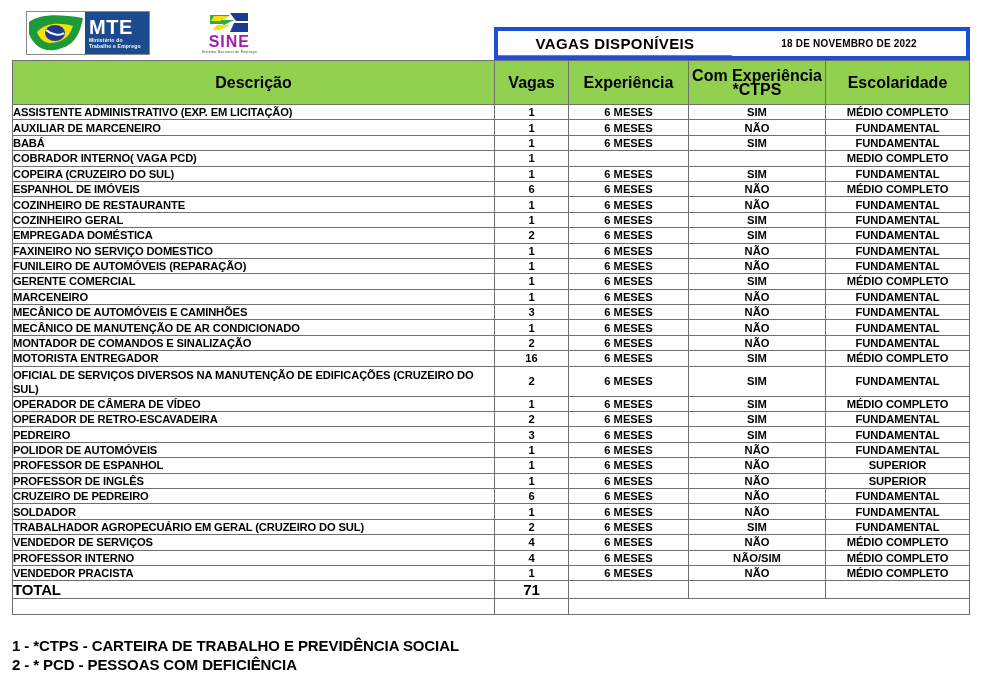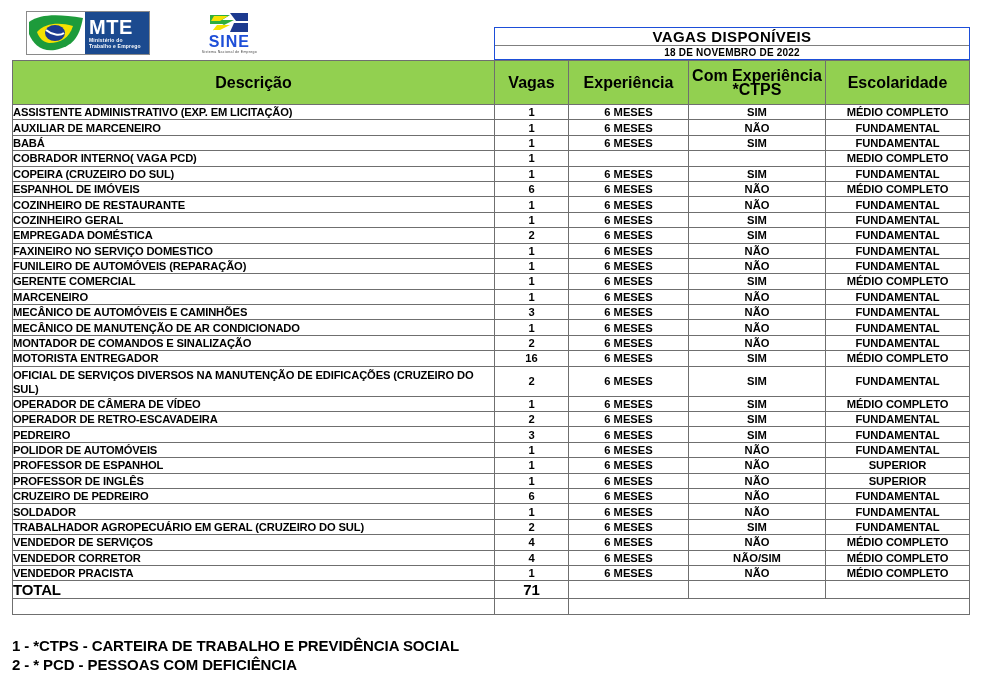--- a/index.html
+++ b/index.html
@@ -85,37 +85,37 @@
     display: flex;
     flex-direction: column;
     align-items: center;
     justify-content: center;
     height: 48px;
   }
   .sine-mark { height: 22px; }
   .sine-word {
     font-size: 16px;
     font-weight: bold;
-    color: #1d4ed8;
+    color: #a21caf;
     letter-spacing: 1px;
     line-height: 16px;
     margin-top: 0;
   }
   .sine-sub {
     font-size: 3.5px;
     color: #444;
     letter-spacing: 0.3px;
     line-height: 5px;
   }
 
   .titles {
     flex: 1;
     display: flex;
-    flex-direction: column;
-    border: 1px solid #1d4ed8;
+    flex-direction: row;
+    border: 4px solid #1d4ed8;
     box-sizing: border-box;
     margin-top: 21px;
   }
   .title-main {
     flex: 1;
     display: flex;
     align-items: center;
     justify-content: center;
     font-size: 15px;
     font-weight: bold;
@@ -455,21 +455,21 @@
           <td class="mid esc">FUNDAMENTAL</td>
         </tr>
         <tr>
           <td class="desc">VENDEDOR DE SERVIÇOS</td>
           <td class="num">4</td>
           <td class="mid">6 MESES</td>
           <td class="mid">NÃO</td>
           <td class="mid esc">MÉDIO COMPLETO</td>
         </tr>
         <tr>
-          <td class="desc">VENDEDOR CORRETOR</td>
+          <td class="desc">PROFESSOR INTERNO</td>
           <td class="num">4</td>
           <td class="mid">6 MESES</td>
           <td class="mid">NÃO/SIM</td>
           <td class="mid esc">MÉDIO COMPLETO</td>
         </tr>
         <tr>
           <td class="desc">VENDEDOR PRACISTA</td>
           <td class="num">1</td>
           <td class="mid">6 MESES</td>
           <td class="mid">NÃO</td>

